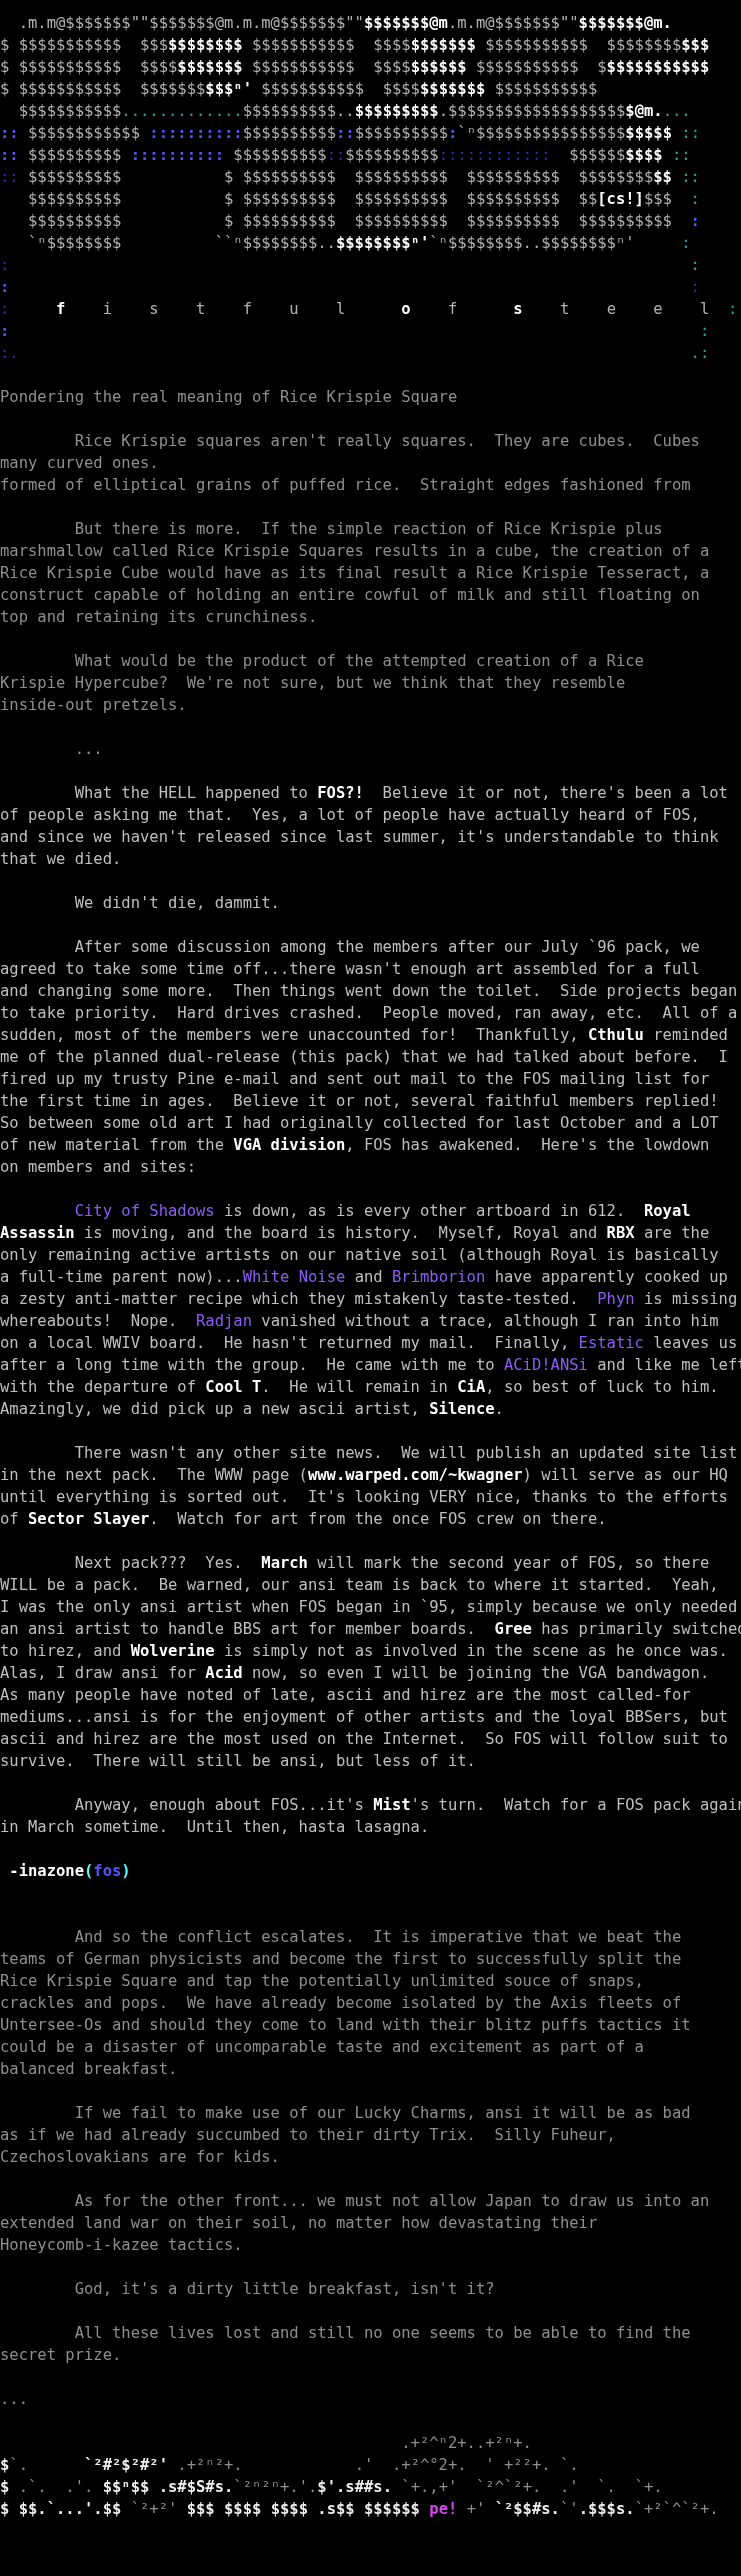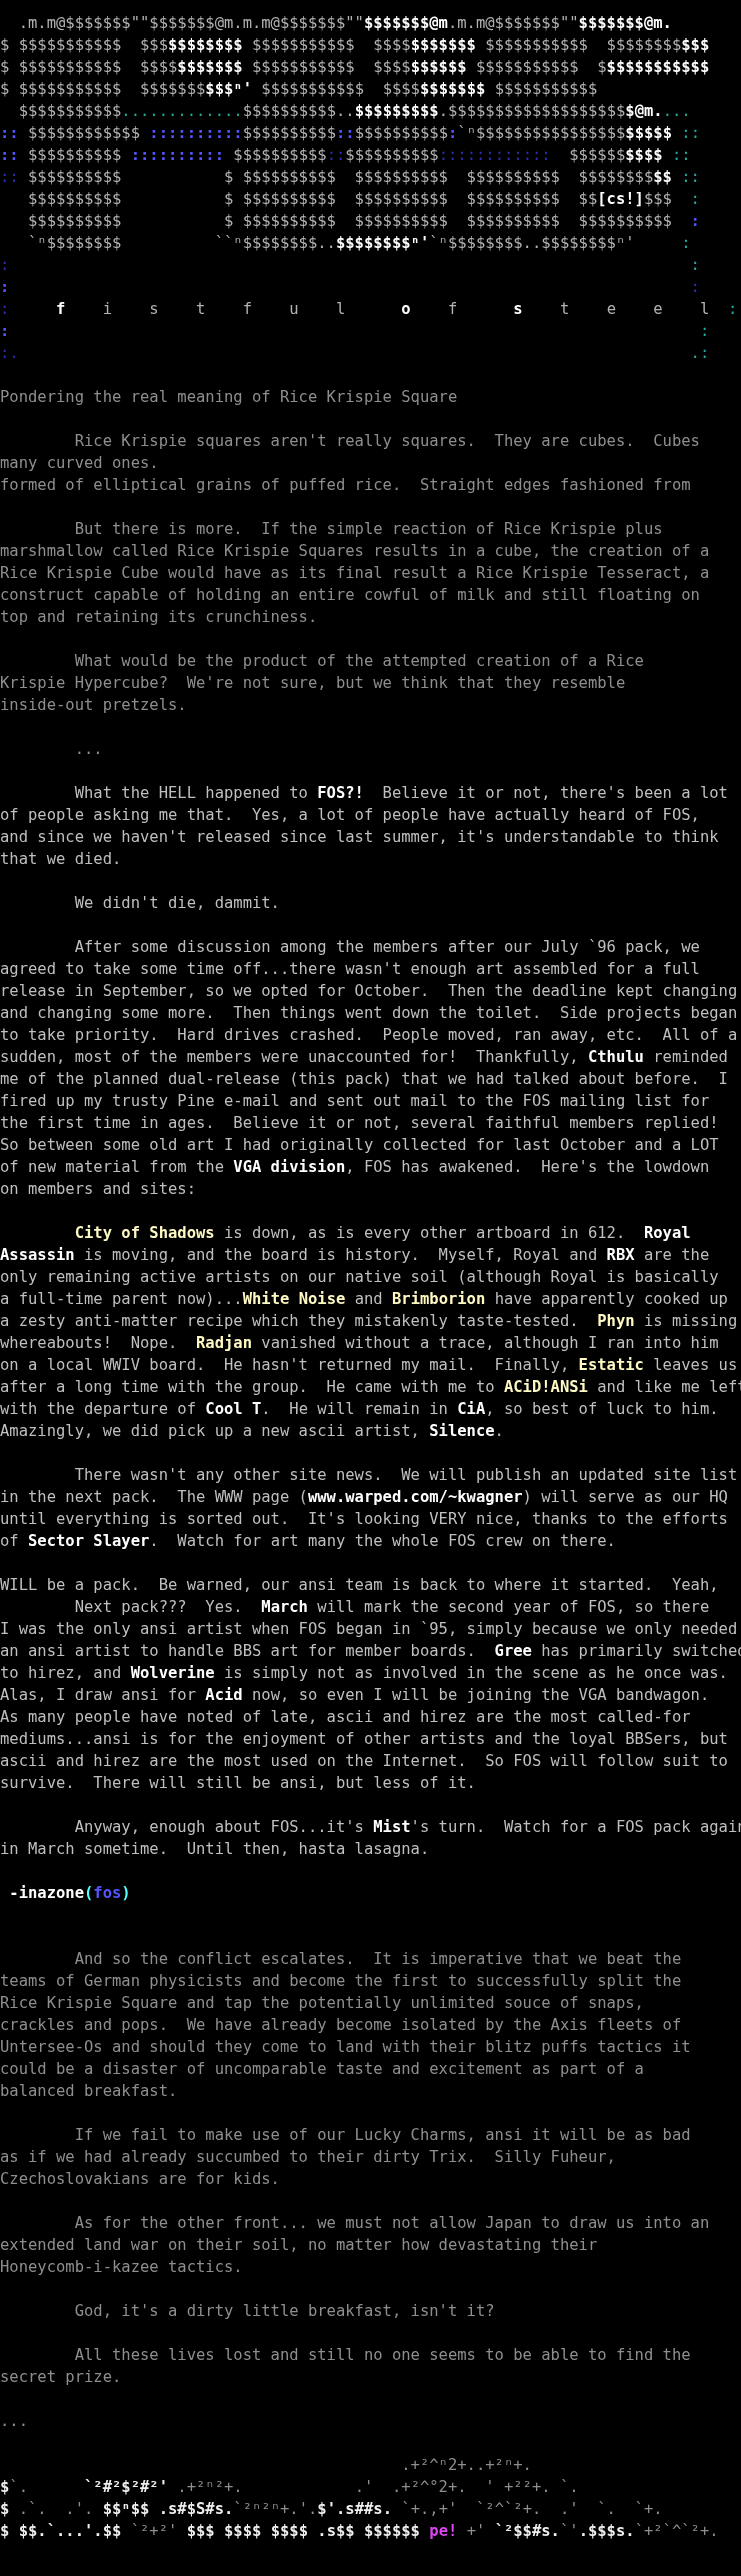--- a/index.html
+++ b/index.html
@@ -6,21 +6,21 @@
   body{width:742px;height:4117px;overflow:hidden;}
   .page{
     padding-top:12.4px;
     font-family:"DejaVu Sans Mono","Liberation Mono",monospace;
     font-size:15.5px;
     line-height:22px;
   }
   .line{white-space:pre;height:22px;}
   .c-body{color:#bfbfbf;}
   .c-dim{color:#8e8e8e;}
-  .c-dark{color:#fef9c3;font-weight:bold;}
+  .c-dark{color:#8b5cf6;}
   .c-white{color:#ffffff;font-weight:bold;}
   .c-cyan{color:#55ffff;font-weight:bold;}
   .c-blue{color:#5555ff;font-weight:bold;}
   .c-navy{color:#2c2cb8;}
   .c-teal{color:#21ab9d;}
   .c-artgray{color:#b2b2b2;}
   .c-artwhite{color:#efefef;font-weight:bold;}
   .c-artblue{color:#d946ef;font-weight:bold;}
 </style>
 </head>
@@ -65,21 +65,20 @@
       <div class="line">&nbsp;</div>
       <div class="line"><span class="c-body">        What the HELL happened to </span><span class="c-white">FOS?!</span><span class="c-body">  Believe it or not, there's been a lot</span></div>
       <div class="line"><span class="c-body">of people asking me that.  Yes, a lot of people have actually heard of FOS,</span></div>
       <div class="line"><span class="c-body">and since we haven't released since last summer, it's understandable to think</span></div>
       <div class="line"><span class="c-body">that we died.</span></div>
       <div class="line">&nbsp;</div>
       <div class="line"><span class="c-body">        We didn't die, dammit.</span></div>
       <div class="line">&nbsp;</div>
       <div class="line"><span class="c-body">        After some discussion among the members after our July `96 pack, we</span></div>
       <div class="line"><span class="c-body">agreed to take some time off...there wasn't enough art assembled for a full</span></div>
-      <div class="line"><span class="c-body">release in September, so we opted for October.  Then the deadline kept changing</span></div>
       <div class="line"><span class="c-body">and changing some more.  Then things went down the toilet.  Side projects began</span></div>
       <div class="line"><span class="c-body">to take priority.  Hard drives crashed.  People moved, ran away, etc.  All of a</span></div>
       <div class="line"><span class="c-body">sudden, most of the members were unaccounted for!  Thankfully, </span><span class="c-white">Cthulu</span><span class="c-body"> reminded</span></div>
       <div class="line"><span class="c-body">me of the planned dual-release (this pack) that we had talked about before.  I</span></div>
       <div class="line"><span class="c-body">fired up my trusty Pine e-mail and sent out mail to the FOS mailing list for</span></div>
       <div class="line"><span class="c-body">the first time in ages.  Believe it or not, several faithful members replied!</span></div>
       <div class="line"><span class="c-body">So between some old art I had originally collected for last October and a LOT</span></div>
       <div class="line"><span class="c-body">of new material from the </span><span class="c-white">VGA division</span><span class="c-body">, FOS has awakened.  Here's the lowdown</span></div>
       <div class="line"><span class="c-body">on members and sites:</span></div>
       <div class="line">&nbsp;</div>
@@ -90,24 +89,24 @@
       <div class="line"><span class="c-body">a zesty anti-matter recipe which they mistakenly taste-tested.  </span><span class="c-dark">Phyn</span><span class="c-body"> is missing</span></div>
       <div class="line"><span class="c-body">whereabouts!  Nope.  </span><span class="c-dark">Radjan</span><span class="c-body"> vanished without a trace, although I ran into him</span></div>
       <div class="line"><span class="c-body">on a local WWIV board.  He hasn't returned my mail.  Finally, </span><span class="c-dark">Estatic</span><span class="c-body"> leaves us</span></div>
       <div class="line"><span class="c-body">after a long time with the group.  He came with me to </span><span class="c-dark">ACiD!ANSi</span><span class="c-body"> and like me left</span></div>
       <div class="line"><span class="c-body">with the departure of </span><span class="c-white">Cool T</span><span class="c-body">.  He will remain in </span><span class="c-white">CiA</span><span class="c-body">, so best of luck to him.</span></div>
       <div class="line"><span class="c-body">Amazingly, we did pick up a new ascii artist, </span><span class="c-white">Silence</span><span class="c-body">.</span></div>
       <div class="line">&nbsp;</div>
       <div class="line"><span class="c-body">        There wasn't any other site news.  We will publish an updated site list</span></div>
       <div class="line"><span class="c-body">in the next pack.  The WWW page (</span><span class="c-white">www.warped.com/~kwagner</span><span class="c-body">) will serve as our HQ</span></div>
       <div class="line"><span class="c-body">until everything is sorted out.  It's looking VERY nice, thanks to the efforts</span></div>
-      <div class="line"><span class="c-body">of </span><span class="c-white">Sector Slayer</span><span class="c-body">.  Watch for art many the whole FOS crew on there.</span></div>
+      <div class="line"><span class="c-body">of </span><span class="c-white">Sector Slayer</span><span class="c-body">.  Watch for art from the once FOS crew on there.</span></div>
       <div class="line">&nbsp;</div>
+      <div class="line"><span class="c-body">        Next pack???  Yes.  </span><span class="c-white">March</span><span class="c-body"> will mark the second year of FOS, so there</span></div>
       <div class="line"><span class="c-body">WILL be a pack.  Be warned, our ansi team is back to where it started.  Yeah,</span></div>
-      <div class="line"><span class="c-body">        Next pack???  Yes.  </span><span class="c-white">March</span><span class="c-body"> will mark the second year of FOS, so there</span></div>
       <div class="line"><span class="c-body">I was the only ansi artist when FOS began in `95, simply because we only needed</span></div>
       <div class="line"><span class="c-body">an ansi artist to handle BBS art for member boards.  </span><span class="c-white">Gree</span><span class="c-body"> has primarily switched</span></div>
       <div class="line"><span class="c-body">to hirez, and </span><span class="c-white">Wolverine</span><span class="c-body"> is simply not as involved in the scene as he once was.</span></div>
       <div class="line"><span class="c-body">Alas, I draw ansi for </span><span class="c-white">Acid</span><span class="c-body"> now, so even I will be joining the VGA bandwagon.</span></div>
       <div class="line"><span class="c-body">As many people have noted of late, ascii and hirez are the most called-for</span></div>
       <div class="line"><span class="c-body">mediums...ansi is for the enjoyment of other artists and the loyal BBSers, but</span></div>
       <div class="line"><span class="c-body">ascii and hirez are the most used on the Internet.  So FOS will follow suit to</span></div>
       <div class="line"><span class="c-body">survive.  There will still be ansi, but less of it.</span></div>
       <div class="line">&nbsp;</div>
       <div class="line"><span class="c-body">        Anyway, enough about FOS...it's </span><span class="c-white">Mist</span><span class="c-body">'s turn.  Watch for a FOS pack again</span></div>

